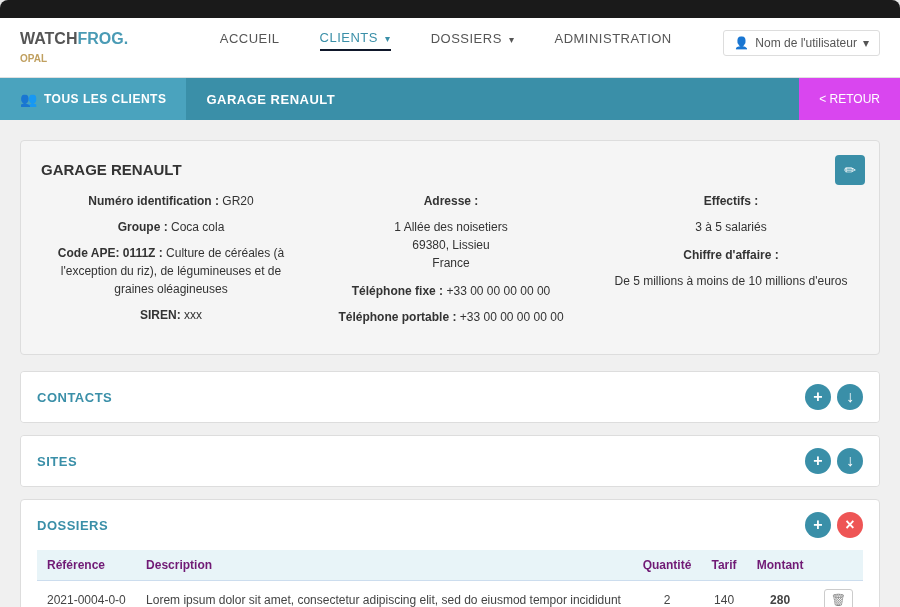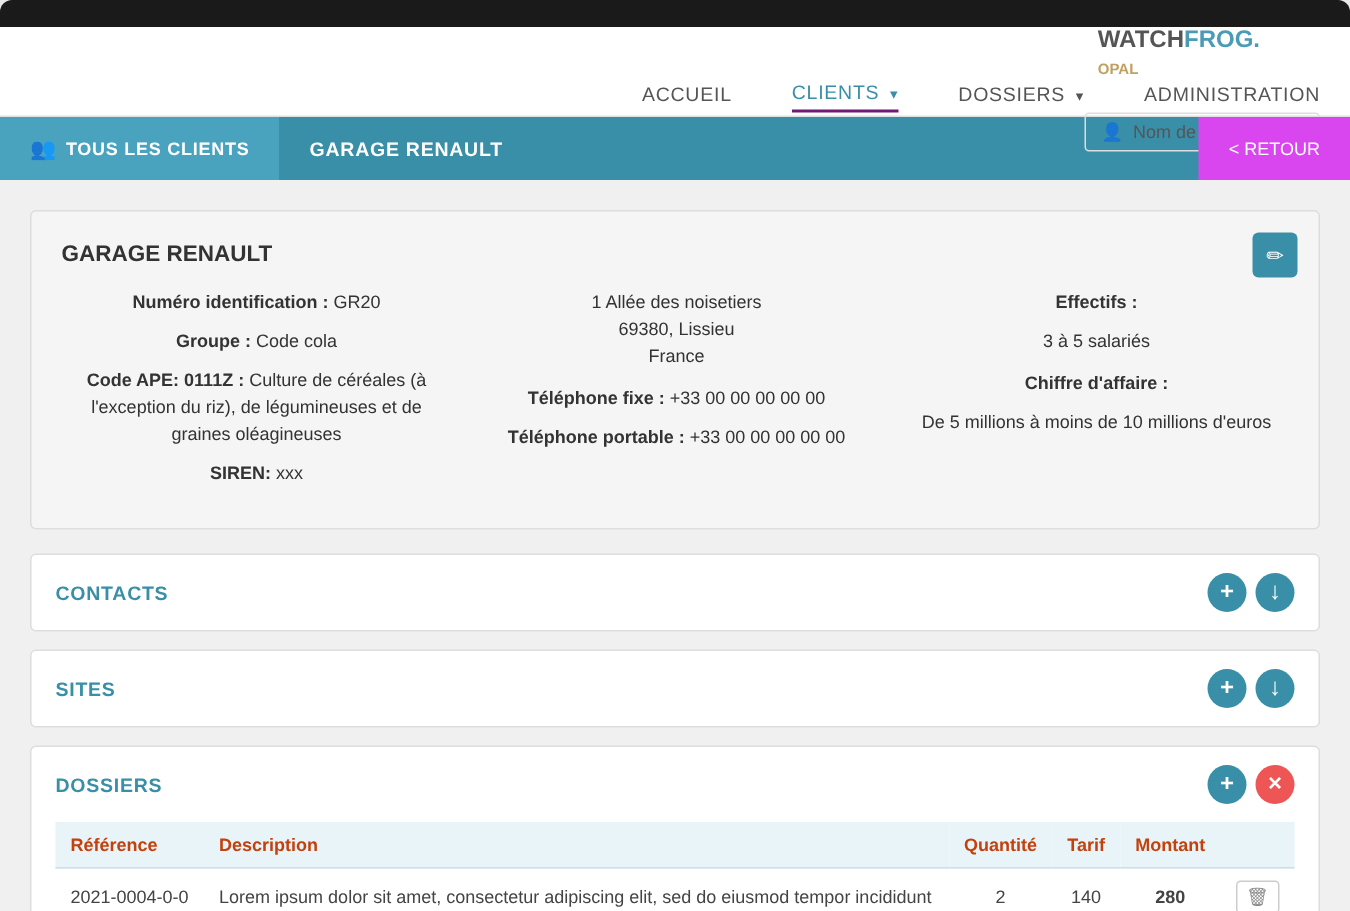--- a/index.html
+++ b/index.html
@@ -16,25 +16,24 @@
     .top-bar {
       background: #1a1a1a;
       height: 18px;
       border-radius: 8px 8px 0 0;
     }
 
     
     .navbar {
       background: #fff;
       display: flex;
-      align-items: flex-end;
-      padding: 0 20px;
+      align-items: flex-start;
+      padding: 12px 20px;
       height: 60px;
       border-bottom: 1px solid #e0e0e0;
-      flex-direction: column;
     }
     .logo {
       display: flex;
       align-items: center;
       margin-right: 40px;
       font-size: 16px;
       font-weight: bold;
       color: #333;
     }
     .logo-watch { color: #555; font-weight: bold; }
@@ -52,21 +51,21 @@
       text-decoration: none;
       color: #555;
       font-size: 13px;
       font-weight: 500;
       letter-spacing: 0.5px;
       padding-bottom: 4px;
       cursor: pointer;
     }
     .nav-link.active {
       color: #3a8fa8;
-      border-bottom: 2px solid #701a75;
+      border-bottom: 2px solid #0f172a;
     }
     .nav-link .chevron {
       font-size: 10px;
       margin-left: 3px;
     }
 
     .nav-user {
       display: flex;
       align-items: center;
       gap: 6px;
@@ -254,21 +253,21 @@
       border-collapse: collapse;
       font-size: 12px;
     }
     thead tr {
       background: #e8f4f8;
     }
     thead th {
       padding: 8px 10px;
       text-align: left;
       font-weight: bold;
-      color: #c2410c;
+      color: #701a75;
       border-bottom: 1px solid #cde;
       font-size: 12px;
     }
     thead th.text-center { text-align: center; }
     tbody tr {
       border-bottom: 1px solid #eee;
     }
     tbody td {
       padding: 8px 10px;
       color: #444;
@@ -337,33 +336,36 @@
 
     <div class="info-grid">
 
       <div class="info-col">
         <div class="info-row">
           <span class="info-label">Numéro identification :</span>
           <span> GR20</span>
         </div>
         <div class="info-row">
           <span class="info-label">Groupe :</span>
-          <span> Code cola</span>
+          <span> Coca cola</span>
         </div>
         <div class="info-row">
           <span class="info-label">Code APE: 0111Z :</span>
           <span> Culture de céréales (à l'exception du riz), de légumineuses et de graines oléagineuses</span>
         </div>
         <div class="info-row">
           <span class="info-label">SIREN:</span>
           <span> xxx</span>
         </div>
       </div>
 
       <div class="info-col">
+        <div class="info-row">
+          <span class="info-label">Adresse :</span>
+        </div>
         <div class="info-row">
           <span>1 Allée des noisetiers</span><br>
           <span>69380, Lissieu</span><br>
           <span>France</span>
         </div>
         <div class="info-row" style="margin-top:10px">
           <span class="info-label">Téléphone fixe :</span>
           <span> +33 00 00 00 00 00</span>
         </div>
         <div class="info-row">

